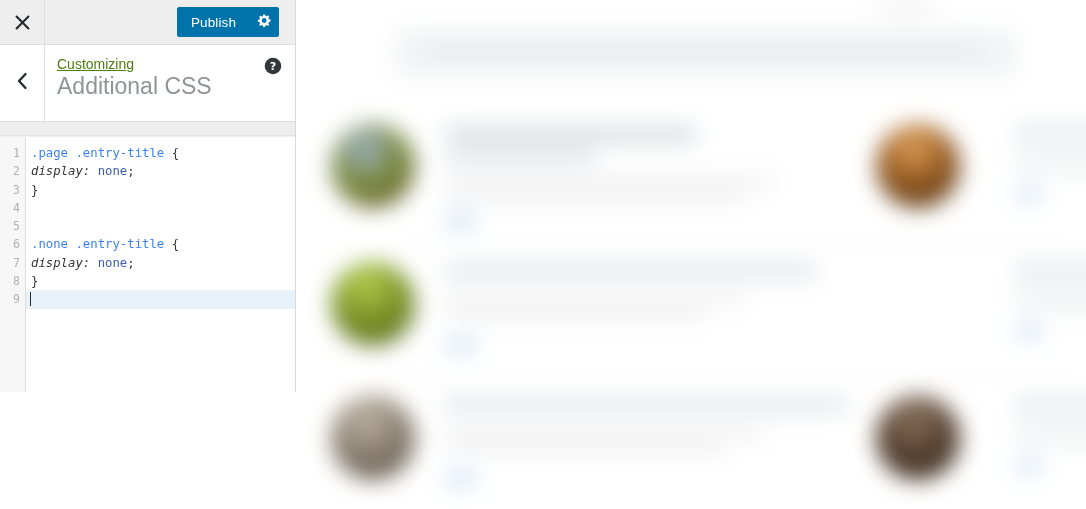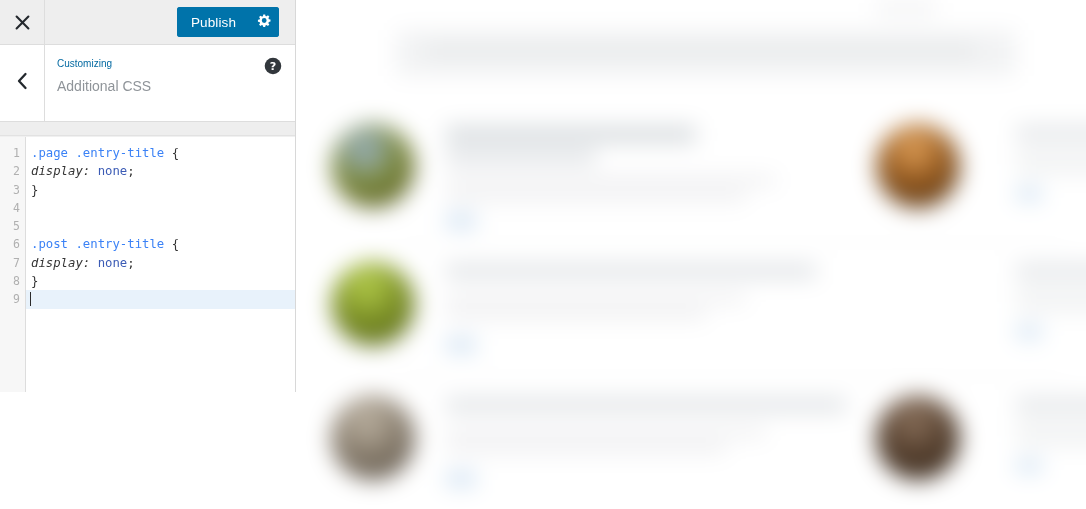--- a/index.html
+++ b/index.html
@@ -118,27 +118,28 @@
     cursor: pointer;
     background: #fff;
   }
   .cz-header-text {
     flex: 1 1 auto;
     position: relative;
     padding: 11px 14px 0 12px;
     box-sizing: border-box;
   }
   .cz-eyebrow {
-    font-size: 10px;
-    color: #0369a1;
+    font-size: 14px;
+    color: #4d7c0f;
     line-height: 16px;
     margin: 0 0 1px 0;
+    text-decoration: underline;
   }
   .cz-title {
-    font-size: 14px;
+    font-size: 23px;
     font-weight: 400;
     color: #8f9499;
     line-height: 26px;
     margin: 0;
   }
   .cz-help {
     position: absolute;
     right: 13px;
     top: 12px;
     width: 18px;
@@ -361,21 +362,21 @@
           <div class="ln">7</div>
           <div class="ln">8</div>
           <div class="ln">9</div>
         </div>
       <div class="code" id="codearea">
           <div class="cl"><span class="tok-sel">.page .entry-title </span><span class="tok-punc">{</span></div>
           <div class="cl"><span class="tok-prop">display: </span><span class="tok-val">none</span><span class="tok-punc">;</span></div>
           <div class="cl"><span class="tok-punc">}</span></div>
           <div class="cl">&nbsp;</div>
           <div class="cl">&nbsp;</div>
-          <div class="cl"><span class="tok-sel">.post .entry-title </span><span class="tok-punc">{</span></div>
+          <div class="cl"><span class="tok-sel">.none .entry-title </span><span class="tok-punc">{</span></div>
           <div class="cl"><span class="tok-prop">display: </span><span class="tok-val">none</span><span class="tok-punc">;</span></div>
           <div class="cl"><span class="tok-punc">}</span></div>
           <div class="cl active"><span class="caret"></span></div>
         </div>
     </div>
   </div>
 
   <div class="preview">
     <div class="preview-inner">
 

